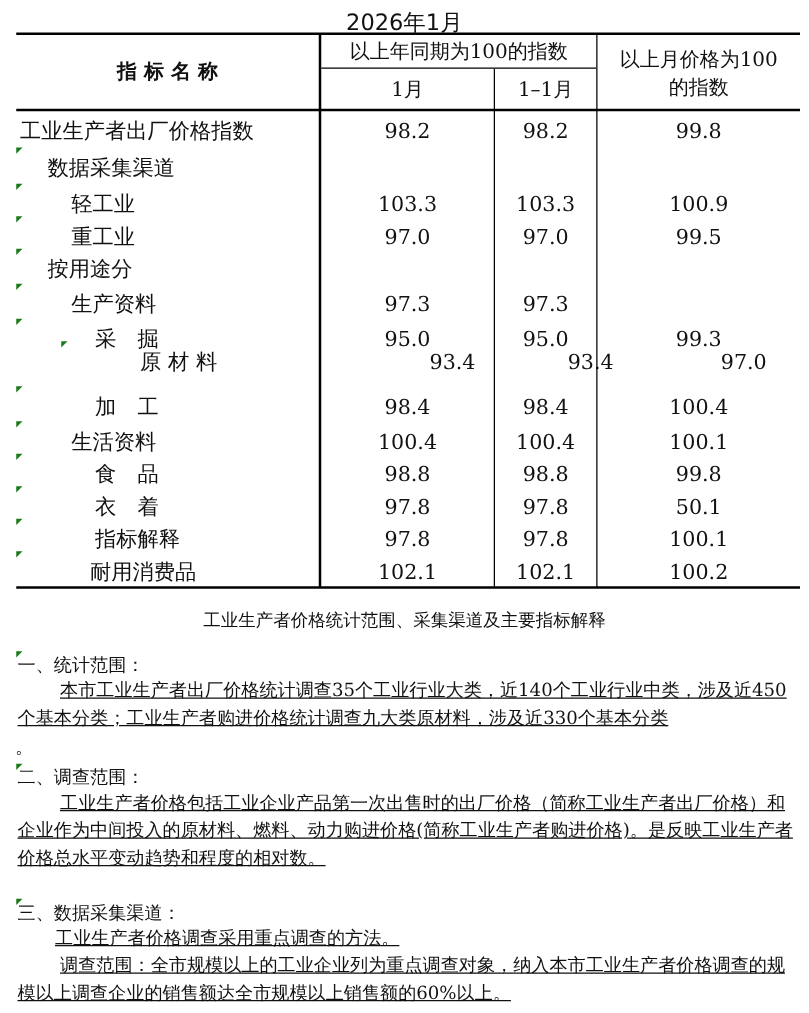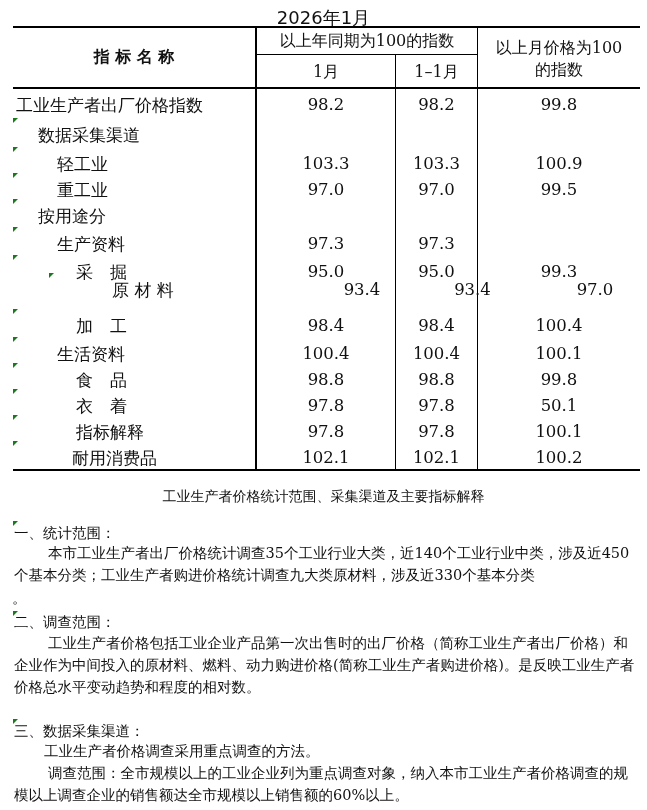--- a/index.html
+++ b/index.html
@@ -17,21 +17,21 @@
   .row .label { position:absolute; top:0; font-size:17px; line-height:26px; white-space:pre; }
   .row .val { position:absolute; top:0; font-size:16.5px; line-height:26px; text-align:center;
               font-family:"DejaVu Serif","Liberation Serif",serif; }
   .v1 { left:257px; width:138px; }
   .v2 { left:396px; width:81px; }
   .v3 { left:478px; width:162px; }
   .mark { position:absolute; width:0; height:0;
           border-top:5px solid #1a7a1a; border-right:5px solid transparent; }
   .notes-title { left:0; width:647px; top:488px; text-align:center; font-size:14px; }
   .p { position:absolute; left:14px; width:625px; font-size:14.5px; line-height:22px; }
-  .indent { text-indent:34px; }
+  .indent { text-indent:34px;text-decoration:underline; }
 </style>
 </head>
 <body>
 
 <div class="abs title-date">2026年1月</div>
 
 <div class="hline" style="left:13px; width:627px; top:26px;"></div>
 <div class="hline thin" style="left:257px; width:220px; top:54px;"></div>
 <div class="hline" style="left:13px; width:627px; top:87px;"></div>
 <div class="hline" style="left:13px; width:627px; top:469px;"></div>
@@ -151,14 +151,14 @@
 <div class="p" style="top:522px;">一、统计范围：</div>
 <div class="p indent" style="top:542px; left:14px; width:628px;">本市工业生产者出厂价格统计调查35个工业行业大类，近140个工业行业中类，涉及近450个基本分类；工业生产者购进价格统计调查九大类原材料，涉及近330个基本分类</div>
 <div class="p" style="top:587px; left:12px;">。</div>
 
 <div class="mark" style="left:13px; top:611px;"></div>
 <div class="p" style="top:611px;">二、调查范围：</div>
 <div class="p indent" style="top:632px; width:628px;">工业生产者价格包括工业企业产品第一次出售时的出厂价格（简称工业生产者出厂价格）和企业作为中间投入的原材料、燃料、动力购进价格(简称工业生产者购进价格)。是反映工业生产者价格总水平变动趋势和程度的相对数。</div>
 
 <div class="mark" style="left:13px; top:719px;"></div>
 <div class="p" style="top:720px;">三、数据采集渠道：</div>
-<div class="p" style="top:740px; left:44px; width:590px;">工业生产者价格调查采用重点调查的方法。</div>
+<div class="p" style="top:740px; left:44px; width:590px;text-decoration:underline;">工业生产者价格调查采用重点调查的方法。</div>
 <div class="p indent" style="top:762px; width:628px;">调查范围：全市规模以上的工业企业列为重点调查对象，纳入本市工业生产者价格调查的规模以上调查企业的销售额达全市规模以上销售额的60%以上。</div>
 
 </body></html>

